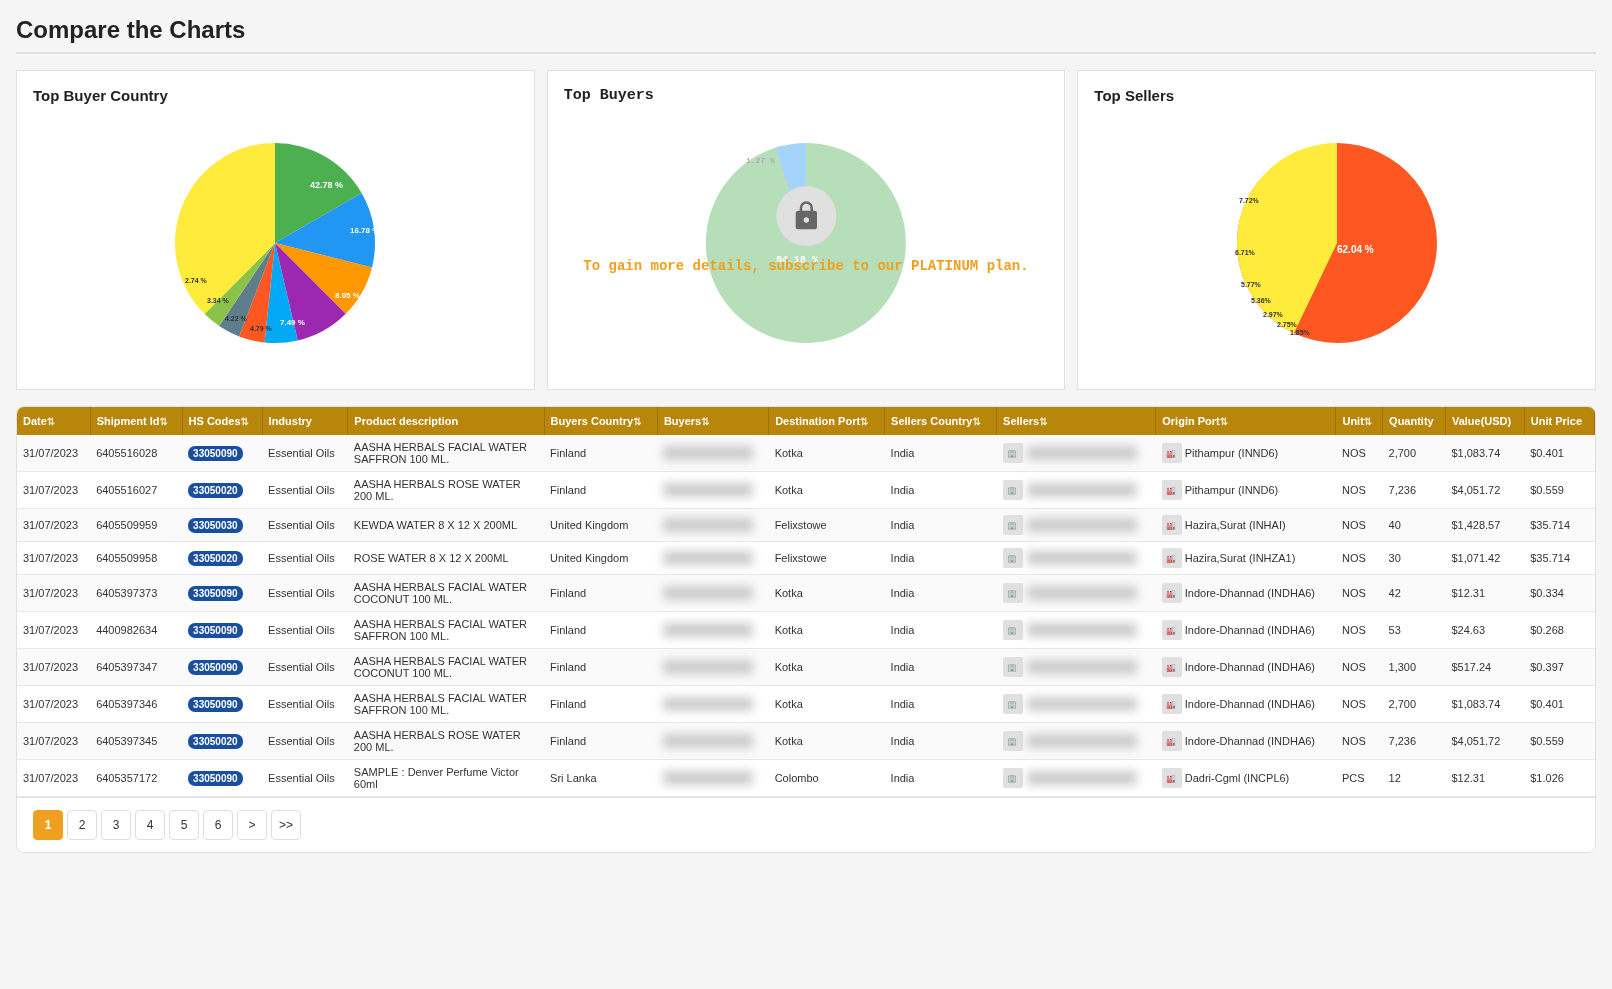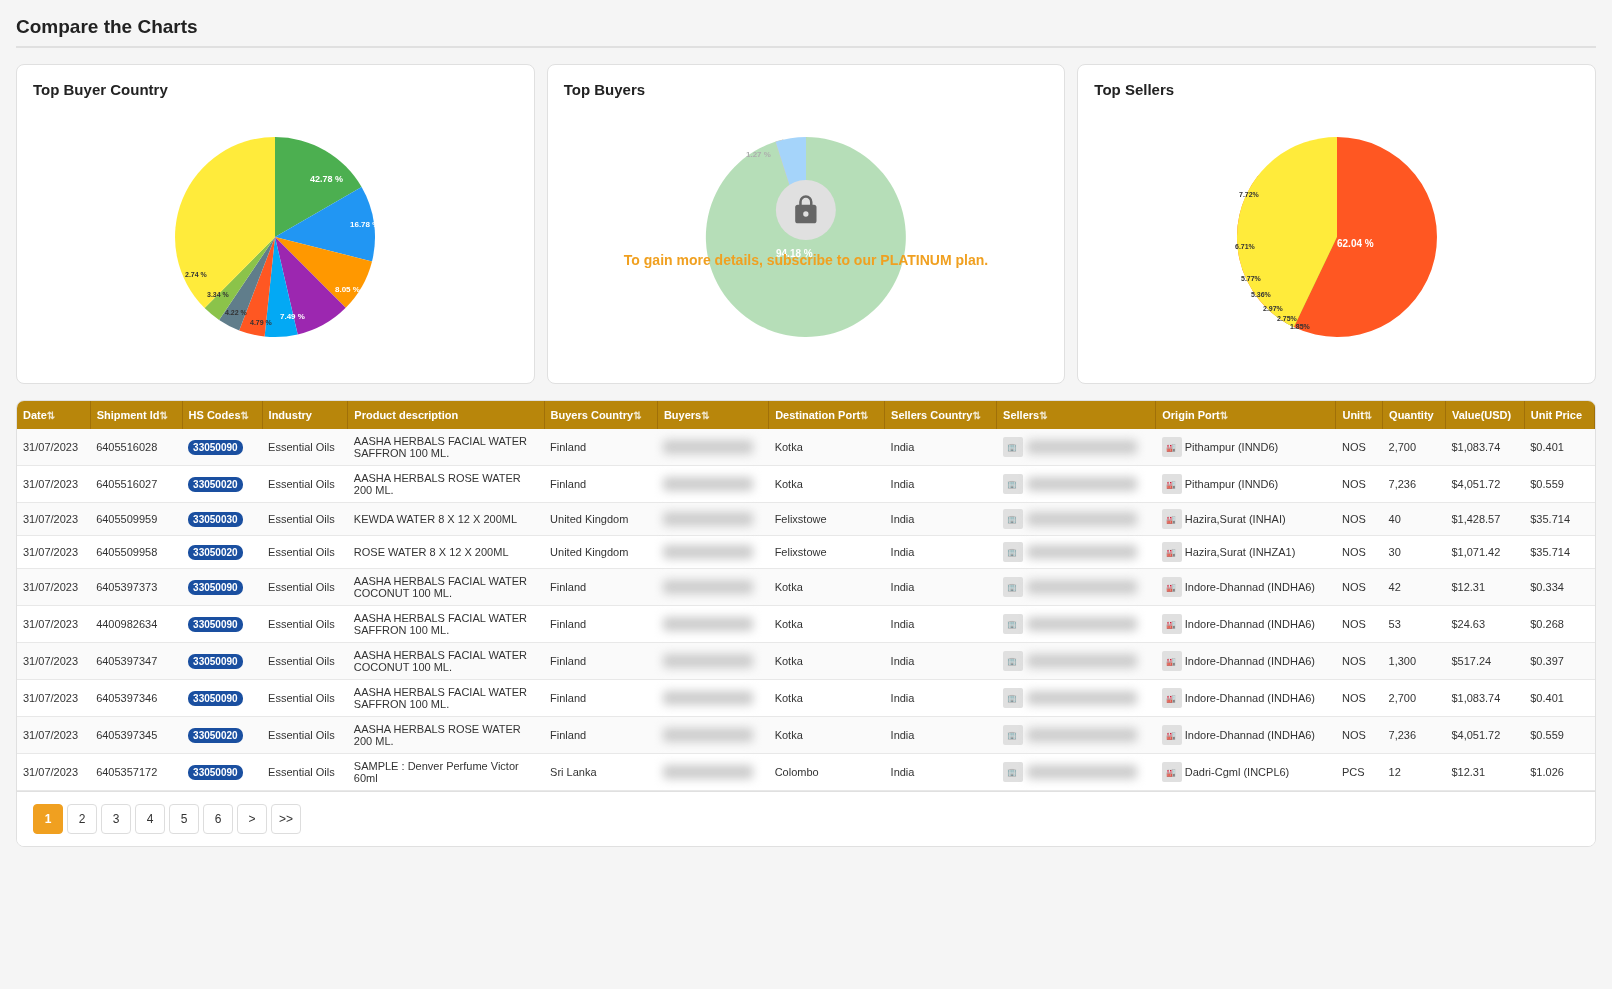--- a/index.html
+++ b/index.html
@@ -1,24 +1,24 @@
 <!DOCTYPE html>
 <html><head>
   <meta charset="utf-8">
   <style>
     * { box-sizing: border-box; margin: 0; padding: 0; }
     body { font-family: Arial, sans-serif; background: #f5f5f5; font-size: 12px; color: #333; }
 
     .page-container { padding: 16px; }
 
-    .page-title { font-size: 19px; font-weight: bold; color: #222; margin-bottom: 16px; border-bottom: 2px solid #e0e0e0; padding-bottom: 8px; }
+    .page-title { font-size: 24px; font-weight: bold; color: #222; margin-bottom: 16px; border-bottom: 2px solid #e0e0e0; padding-bottom: 8px; }
 
     .charts-row { display: flex; gap: 12px; margin-bottom: 16px; }
 
-    .chart-card { background: #fff; border-radius: 8px; border: 1px solid #e0e0e0; flex: 1; padding: 16px; position: relative; min-height: 320px; display: flex; flex-direction: column; align-items: flex-start; }
+    .chart-card { background: #fff; border-radius: 0; border: 1px solid #e0e0e0; flex: 1; padding: 16px; position: relative; min-height: 320px; display: flex; flex-direction: column; align-items: flex-start; }
 
     .chart-title { font-size: 15px; font-weight: bold; color: #222; margin-bottom: 8px; align-self: flex-start; }
 
     .chart-area { width: 100%; flex: 1; display: flex; align-items: center; justify-content: center; }
 
     
     .lock-overlay { position: absolute; top: 50%; left: 50%; transform: translate(-50%, -50%); display: flex; flex-direction: column; align-items: center; z-index: 10; }
     .lock-circle { width: 60px; height: 60px; border-radius: 50%; background: #e0e0e0; display: flex; align-items: center; justify-content: center; }
     .lock-icon-svg { width: 32px; height: 32px; }
     .platinum-msg { color: #f0a020; font-size: 14px; font-weight: bold; text-align: center; margin-top: 12px; white-space: nowrap; }
@@ -90,21 +90,21 @@
           <text x="5" y="82" font-size="8" fill="#fff" font-weight="bold">7.49 %</text>
           <text x="-25" y="88" font-size="7" fill="#333" font-weight="bold">4.79 %</text>
           <text x="-50" y="78" font-size="7" fill="#333" font-weight="bold">4.22 %</text>
           <text x="-68" y="60" font-size="7" fill="#333" font-weight="bold">3.34 %</text>
           <text x="-90" y="40" font-size="7" fill="#333" font-weight="bold">2.74 %</text>
         </svg>
       </div>
     </div>
 
 
-    <div class="chart-card" style="position:relative;">
+    <div class="chart-card" style="position:relative;font-family:Liberation Mono, monospace;">
       <div class="chart-title">Top Buyers</div>
       <div class="chart-area" style="opacity:0.4;">
         <svg class="pie" viewBox="-110 -110 220 220">
 
           <path d="M0,0 L0,-100 A100,100 0 1,1 -22.8,-97.4 Z" fill="#4caf50"></path>
 
           <path d="M0,0 L-22.8,-97.4 A100,100 0 0,1 -30.4,-95.3 Z" fill="#ff5722"></path>
 
           <path d="M0,0 L-30.4,-95.3 A100,100 0 0,1 0,-100 Z" fill="#2196f3"></path>
           <text x="-30" y="20" font-size="10" fill="#fff" font-weight="bold">94.18 %</text>

